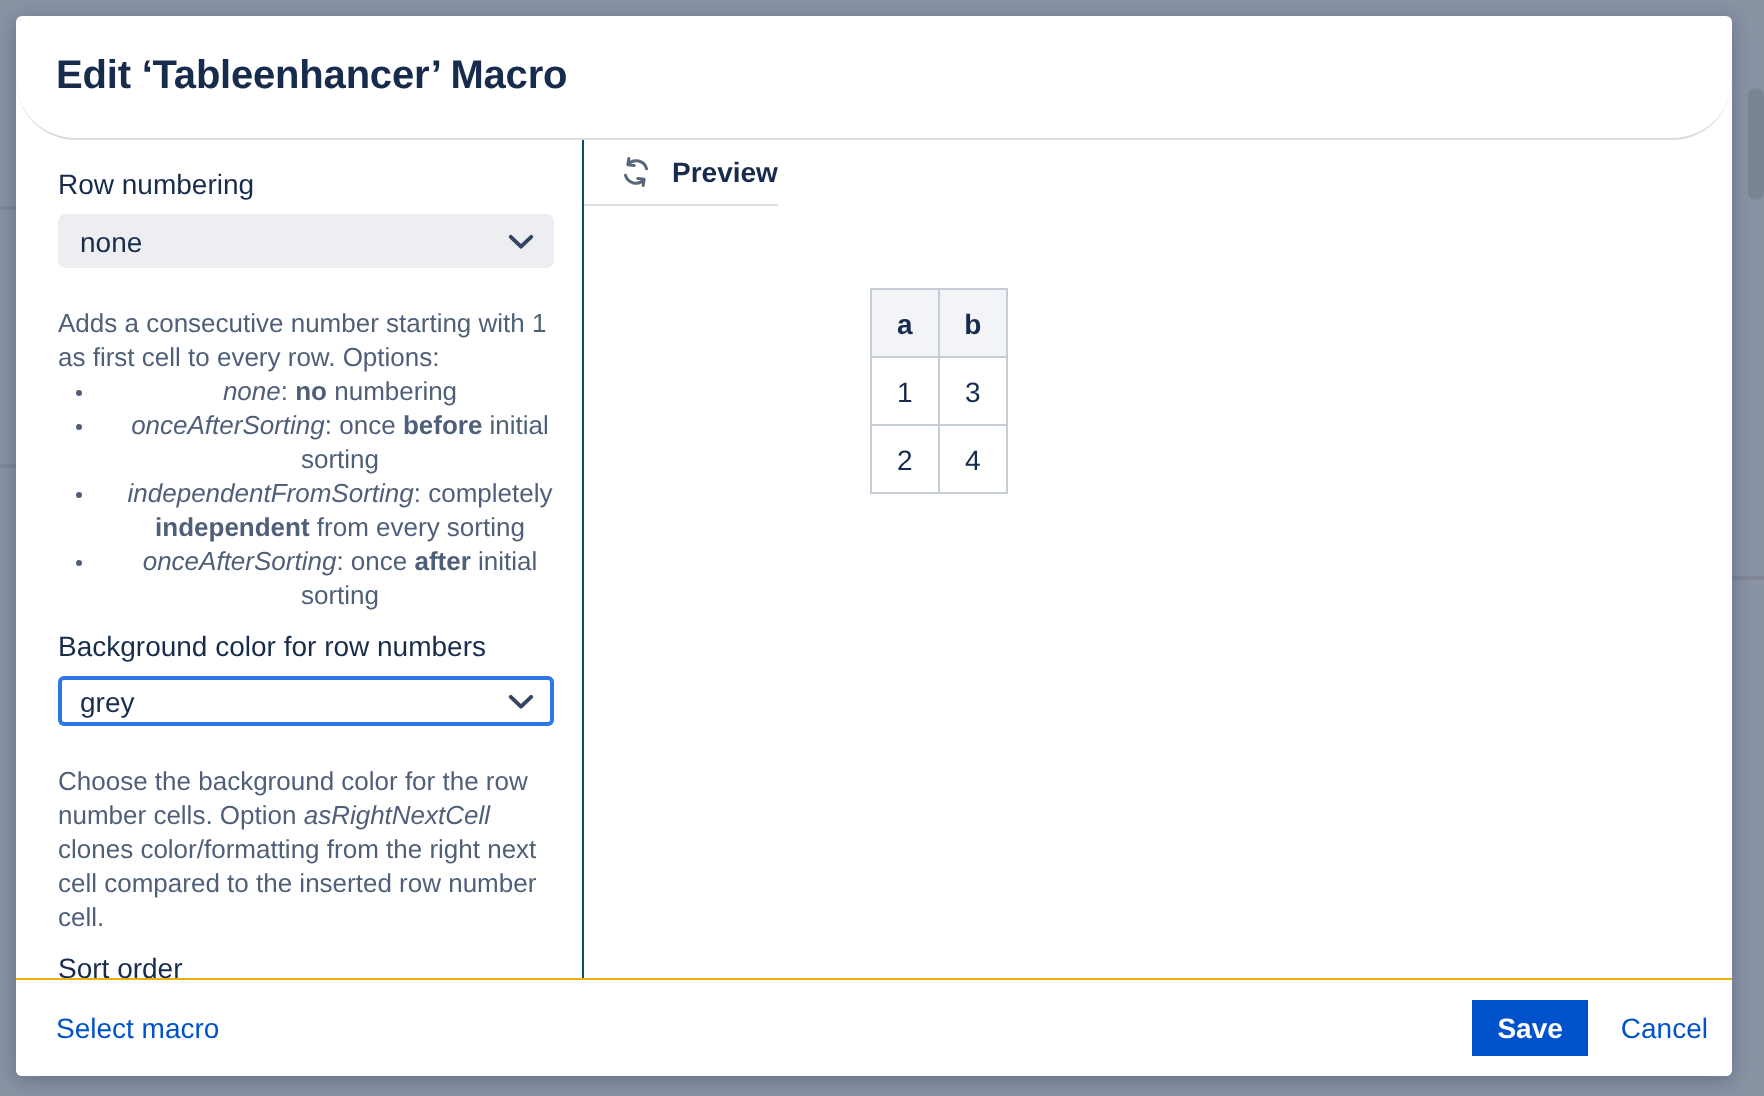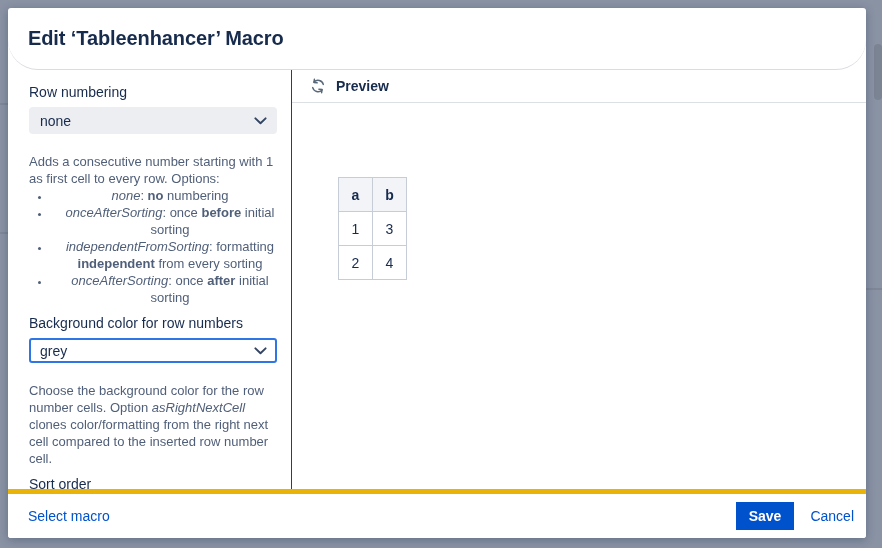--- a/index.html
+++ b/index.html
@@ -11,21 +11,21 @@
   .dialog{position:absolute;left:8px;top:8px;width:858px;height:530px;background:#fff;
     border-radius:3px;box-shadow:0 2px 10px rgba(9,30,66,0.30);overflow:hidden;}
 
   .title-bar{height:62px;display:flex;align-items:center;padding-left:20px;
     border-bottom:1px solid #D9DCE1;box-sizing:border-box;border-radius:30px;}
   .title{font-size:20px;font-weight:600;color:#172B4D;letter-spacing:-0.1px;}
 
   .body{position:absolute;top:62px;bottom:49px;left:0;right:0;display:flex;}
   .left-col{width:284px;box-sizing:border-box;border-right:1px solid #0c4a6e;
     padding:14px 14px 0 21px;overflow:hidden;}
-  .right-col{flex:1;display:flex;flex-direction:column;}
+  .right-col{flex:1;display:flex;flex-direction:row;}
 
   .field-label{font-size:14px;color:#172B4D;line-height:17px;}
   .select{margin-top:6px;height:27px;box-sizing:border-box;border-radius:4px;
     background:#EDEEF2;display:flex;align-items:center;padding:0 10px 0 11px;
     justify-content:space-between;cursor:pointer;}
   .select .val{font-size:14px;color:#172B4D;}
   .select.focused{background:#fff;border:2px solid #2E75E6;border-radius:3px;height:25px;padding:0 8px 0 9px;}
   .chev{width:13px;height:8px;flex:0 0 auto;}
 
   .help{margin-top:19px;font-size:13px;line-height:17px;color:#505F79;width:250px;}
@@ -42,21 +42,21 @@
 
   .preview-body{padding:74px 0 0 46px;}
   table.ptable{border-collapse:collapse;}
   table.ptable th,table.ptable td{width:34px;height:34px;box-sizing:border-box;
     border:1px solid #C7CDD6;text-align:center;vertical-align:middle;
     font-size:14px;color:#172B4D;padding:0;}
   table.ptable th{background:#F3F4F8;font-weight:700;}
   table.ptable td{background:#fff;font-weight:400;}
 
   .footer{position:absolute;left:0;right:0;bottom:0;height:49px;box-sizing:border-box;
-    border-top:5px solid #eab308;display:flex;align-items:center;
+    border-top:1px solid #eab308;display:flex;align-items:center;
     justify-content:space-between;padding:0 12px 0 20px;background:#fff;}
   .link{font-size:14px;color:#0052CC;text-decoration:none;cursor:pointer;}
   .footer-actions{display:flex;align-items:center;gap:16px;}
   .save-btn{background:#0052CC;color:#fff;border:none;border-radius:0;height:28px;
     padding:0 13px;font-size:14px;font-weight:600;font-family:"Liberation Sans",sans-serif;cursor:pointer;margin-left:37px;}
 </style>
 </head>
 <body>
 
 <div class="backdrop">
@@ -80,21 +80,21 @@
       <div class="select">
         <span class="val">none</span>
         <svg class="chev" viewBox="0 0 14 8">
           <path d="M1.5 1.2 L7 6.5 L12.5 1.2" fill="none" stroke="#344563" stroke-width="2.1" stroke-linecap="round" stroke-linejoin="round"></path>
         </svg>
       </div>
       <div class="help">Adds a consecutive number starting with 1 as first cell to every row. Options:</div>
       <ul class="opt-list">
         <li><i>none</i><span>: </span><b>no</b><span> numbering</span></li>
         <li><i>onceAfterSorting</i><span>: once </span><b>before</b><span> initial sorting</span></li>
-        <li><i>independentFromSorting</i><span>: formatting </span><b>independent</b><span> from every sorting</span></li>
+        <li><i>independentFromSorting</i><span>: completely </span><b>independent</b><span> from every sorting</span></li>
         <li><i>onceAfterSorting</i><span>: once </span><b>after</b><span> initial sorting</span></li>
       </ul>
 
       <div class="field-label gap">Background color for row numbers</div>
       <div class="select focused">
         <span class="val">grey</span>
         <svg class="chev" viewBox="0 0 14 8">
           <path d="M1.5 1.2 L7 6.5 L12.5 1.2" fill="none" stroke="#344563" stroke-width="2.1" stroke-linecap="round" stroke-linejoin="round"></path>
         </svg>
       </div>

